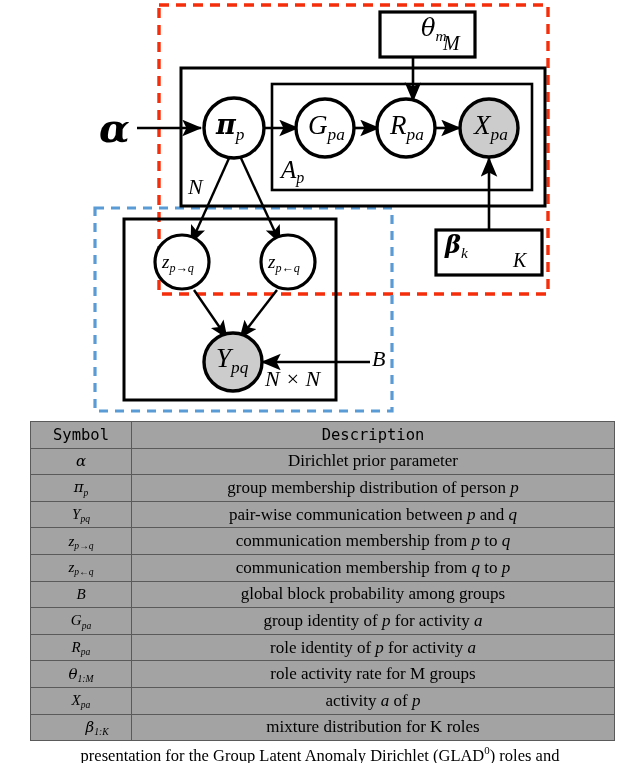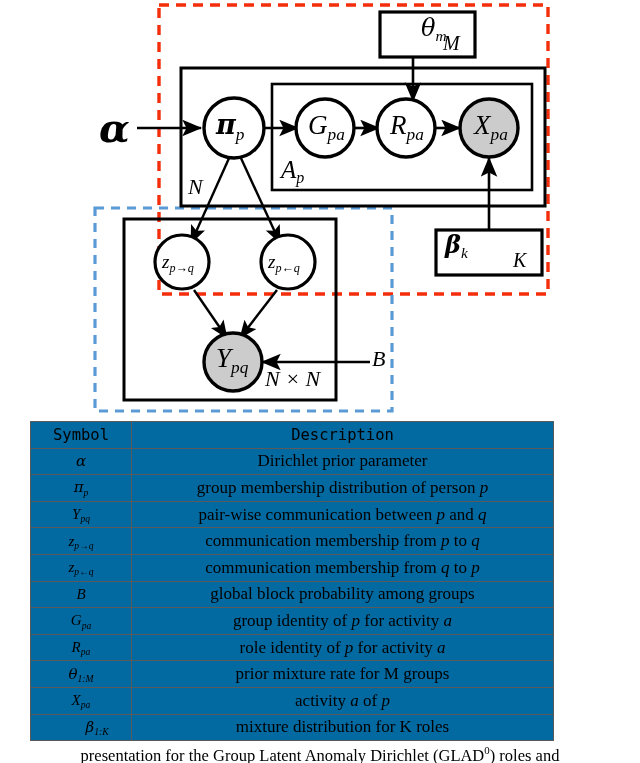--- a/index.html
+++ b/index.html
@@ -11,22 +11,22 @@
 
   
   .mlabel{position:absolute;font-family:"Liberation Serif", serif;
           font-style:italic;line-height:1;white-space:nowrap;
           -webkit-user-select:none;user-select:none;}
   .mlabel .sub{font-size:.64em;position:relative;top:.33em;font-style:italic;}
   .greek{font-family:"DejaVu Serif", serif;font-style:italic;font-weight:bold;}
   .greekn{font-family:"DejaVu Serif", serif;font-style:italic;}
 
   
-  #symtable{position:absolute;left:30px;top:421px;width:524px;
-            border-collapse:collapse;background:#0369a1;}
+  #symtable{position:absolute;left:30px;top:421px;width:585px;
+            border-collapse:collapse;background:#a3a3a3;}
   #symtable td,#symtable th{border:1px solid #5a5a5a;padding:0;margin:0;
             text-align:center;vertical-align:middle;height:25.6px;
             font-weight:normal;}
   #symtable .cSym{width:100px;}
   #symtable .hdr{font-family:"DejaVu Sans Mono", monospace;font-size:15.5px;}
   #symtable .sym{font-size:15px;}
   #symtable .desc{font-size:17px;}
   #symtable .desc i{font-style:italic;}
 
   #caption{position:absolute;left:0;top:744px;width:640px;
@@ -180,21 +180,21 @@
       <tr>
         <td class="cSym sym"><span class="mlabel" style="position: static;"><span>G</span><span class="sub">pa</span></span></td>
         <td class="desc">group identity of <i>p</i> for activity <i>a</i></td>
       </tr>
       <tr>
         <td class="cSym sym"><span class="mlabel" style="position: static;"><span>R</span><span class="sub">pa</span></span></td>
         <td class="desc">role identity of <i>p</i> for activity <i>a</i></td>
       </tr>
       <tr>
         <td class="cSym sym"><span class="mlabel" style="position: static;"><span class="greekn">θ</span><span class="sub">1:M</span></span></td>
-        <td class="desc">prior mixture rate for M groups</td>
+        <td class="desc">role activity rate for M groups</td>
       </tr>
       <tr>
         <td class="cSym sym"><span class="mlabel" style="position: static;"><span>X</span><span class="sub">pa</span></span></td>
         <td class="desc">activity <i>a</i> of <i>p</i></td>
       </tr>
       <tr>
         <td class="cSym sym"><span class="mlabel" style="position: static; margin-left: 32px;"><span class="greekn">β</span><span class="sub">1:K</span></span></td>
         <td class="desc">mixture distribution for K roles</td>
       </tr>
     </tbody>

